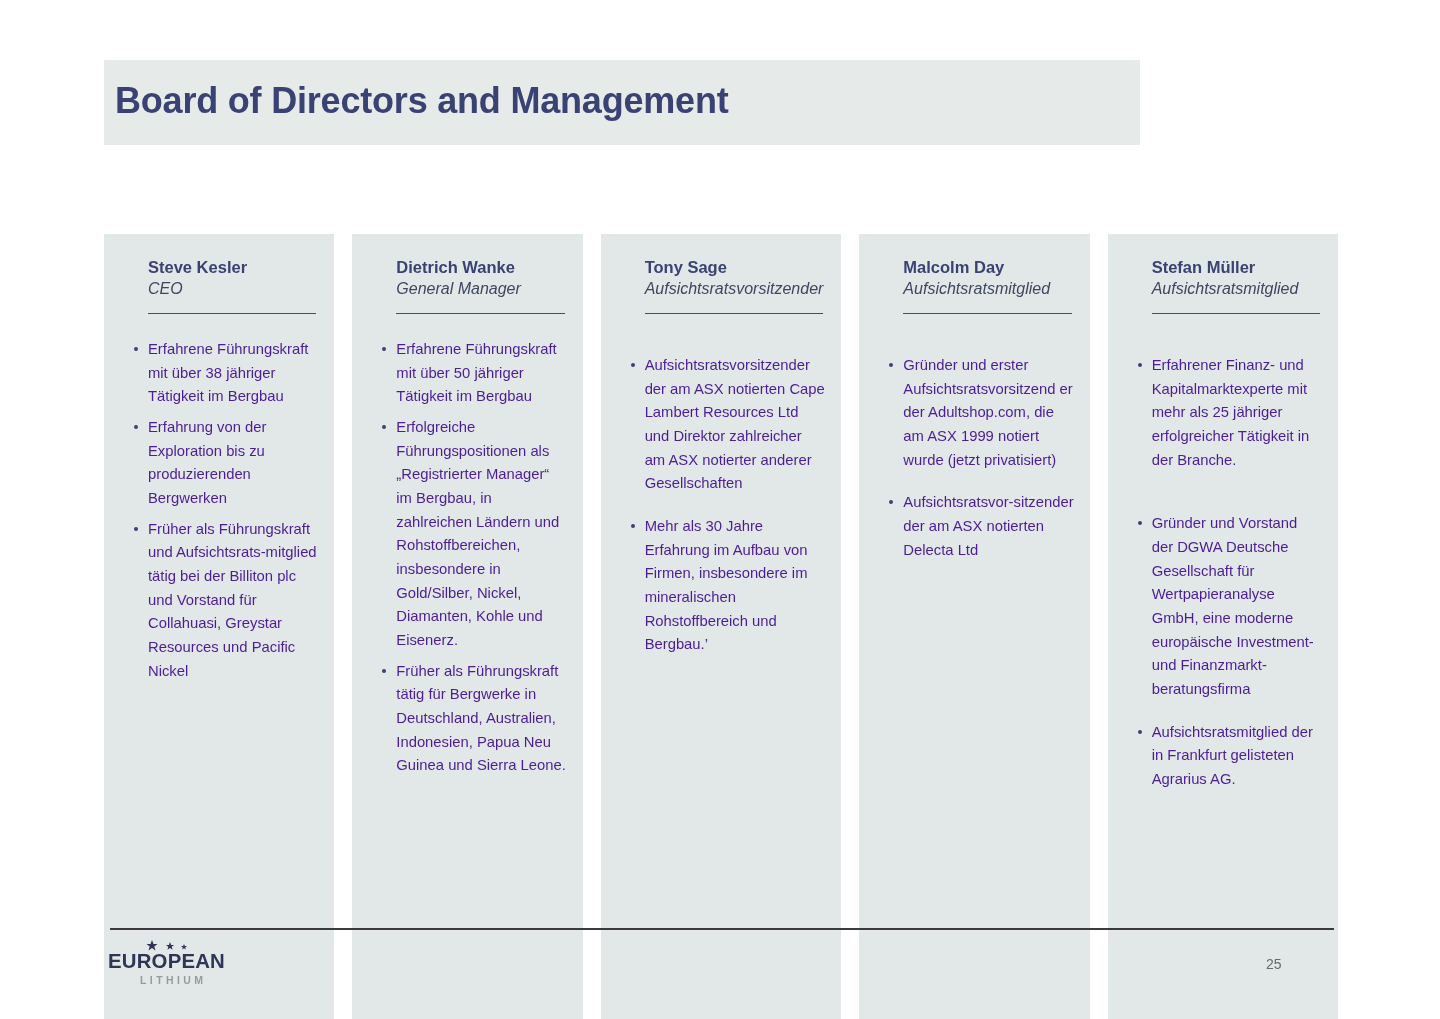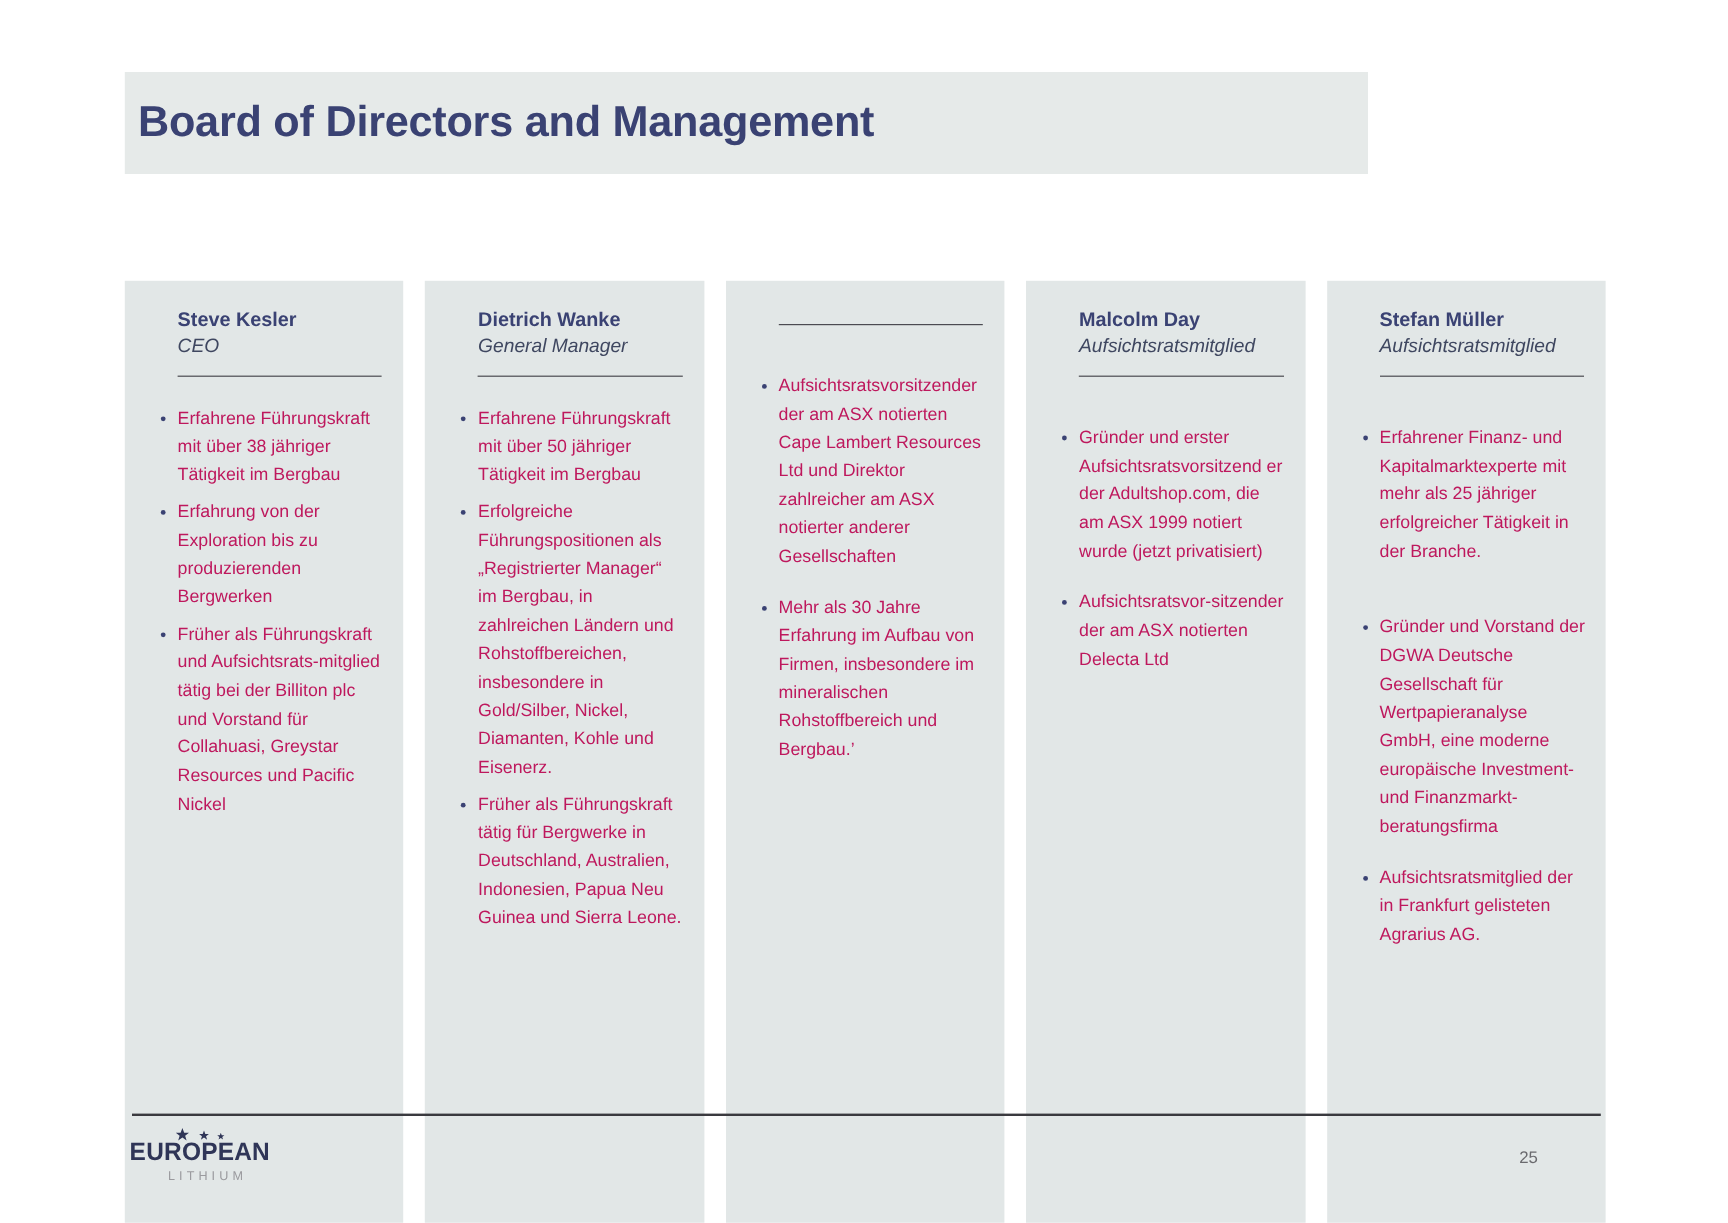--- a/index.html
+++ b/index.html
@@ -81,21 +81,21 @@
   .bullets {
     list-style: none;
     margin: 24px 0 0 0;
     padding: 0 0 0 12px;
   }
   .bullets li {
     position: relative;
     padding-left: 16px;
     font-size: 14.8px;
     line-height: 1.60;
-    color: #be185d;
+    color: #4c1d95;
     margin-bottom: 7px;
   }
   .bullets li::before {
     content: "";
     position: absolute;
     left: 2px;
     top: 9px;
     width: 4px;
     height: 4px;
     border-radius: 50%;
@@ -138,21 +138,21 @@
     transform: scaleX(0.97);
     transform-origin: left top;
   }
   .logo .logo-sub {
     position: absolute;
     left: 32px;
     top: 36px;
     font-size: 10.5px;
     color: #9a9a9e;
     letter-spacing: 3.4px;
-    font-weight: normal;
+    font-weight: bold;
   }
   .page-number {
     position: absolute;
     left: 1266px;
     top: 956px;
     font-size: 14px;
     color: #6a6a6e;
   }
 </style>
 </head>
@@ -184,20 +184,24 @@
     </div>
     <hr class="head-rule">
     <ul class="bullets">
       <li>Erfahrene Führungskraft mit über 50 jähriger Tätigkeit im Bergbau</li>
       <li>Erfolgreiche Führungspositionen als „Registrierter Manager“ im Bergbau,  in zahlreichen Ländern und Rohstoffbereichen, insbesondere in Gold/Silber, Nickel, Diamanten, Kohle und Eisenerz.</li>
       <li>Früher als Führungskraft tätig für Bergwerke in Deutschland, Australien, Indonesien, Papua Neu Guinea und Sierra Leone.</li>
     </ul>
   </div>
 
   <div class="person-card">
+    <div class="person-head">
+      <div class="person-name">Tony Sage</div>
+      <div class="person-role">Aufsichtsratsvorsitzender</div>
+    </div>
     <hr class="head-rule">
     <ul class="bullets">
       <li class="gap-after">Aufsichtsratsvorsitzender der am ASX notierten Cape Lambert Resources Ltd und Direktor zahlreicher am ASX notierter anderer Gesellschaften</li>
       <li>Mehr als 30 Jahre Erfahrung im Aufbau von Firmen, insbesondere im mineralischen Rohstoffbereich und Bergbau.’</li>
     </ul>
   </div>
 
   <div class="person-card">
     <div class="person-head">
       <div class="person-name">Malcolm Day</div>

